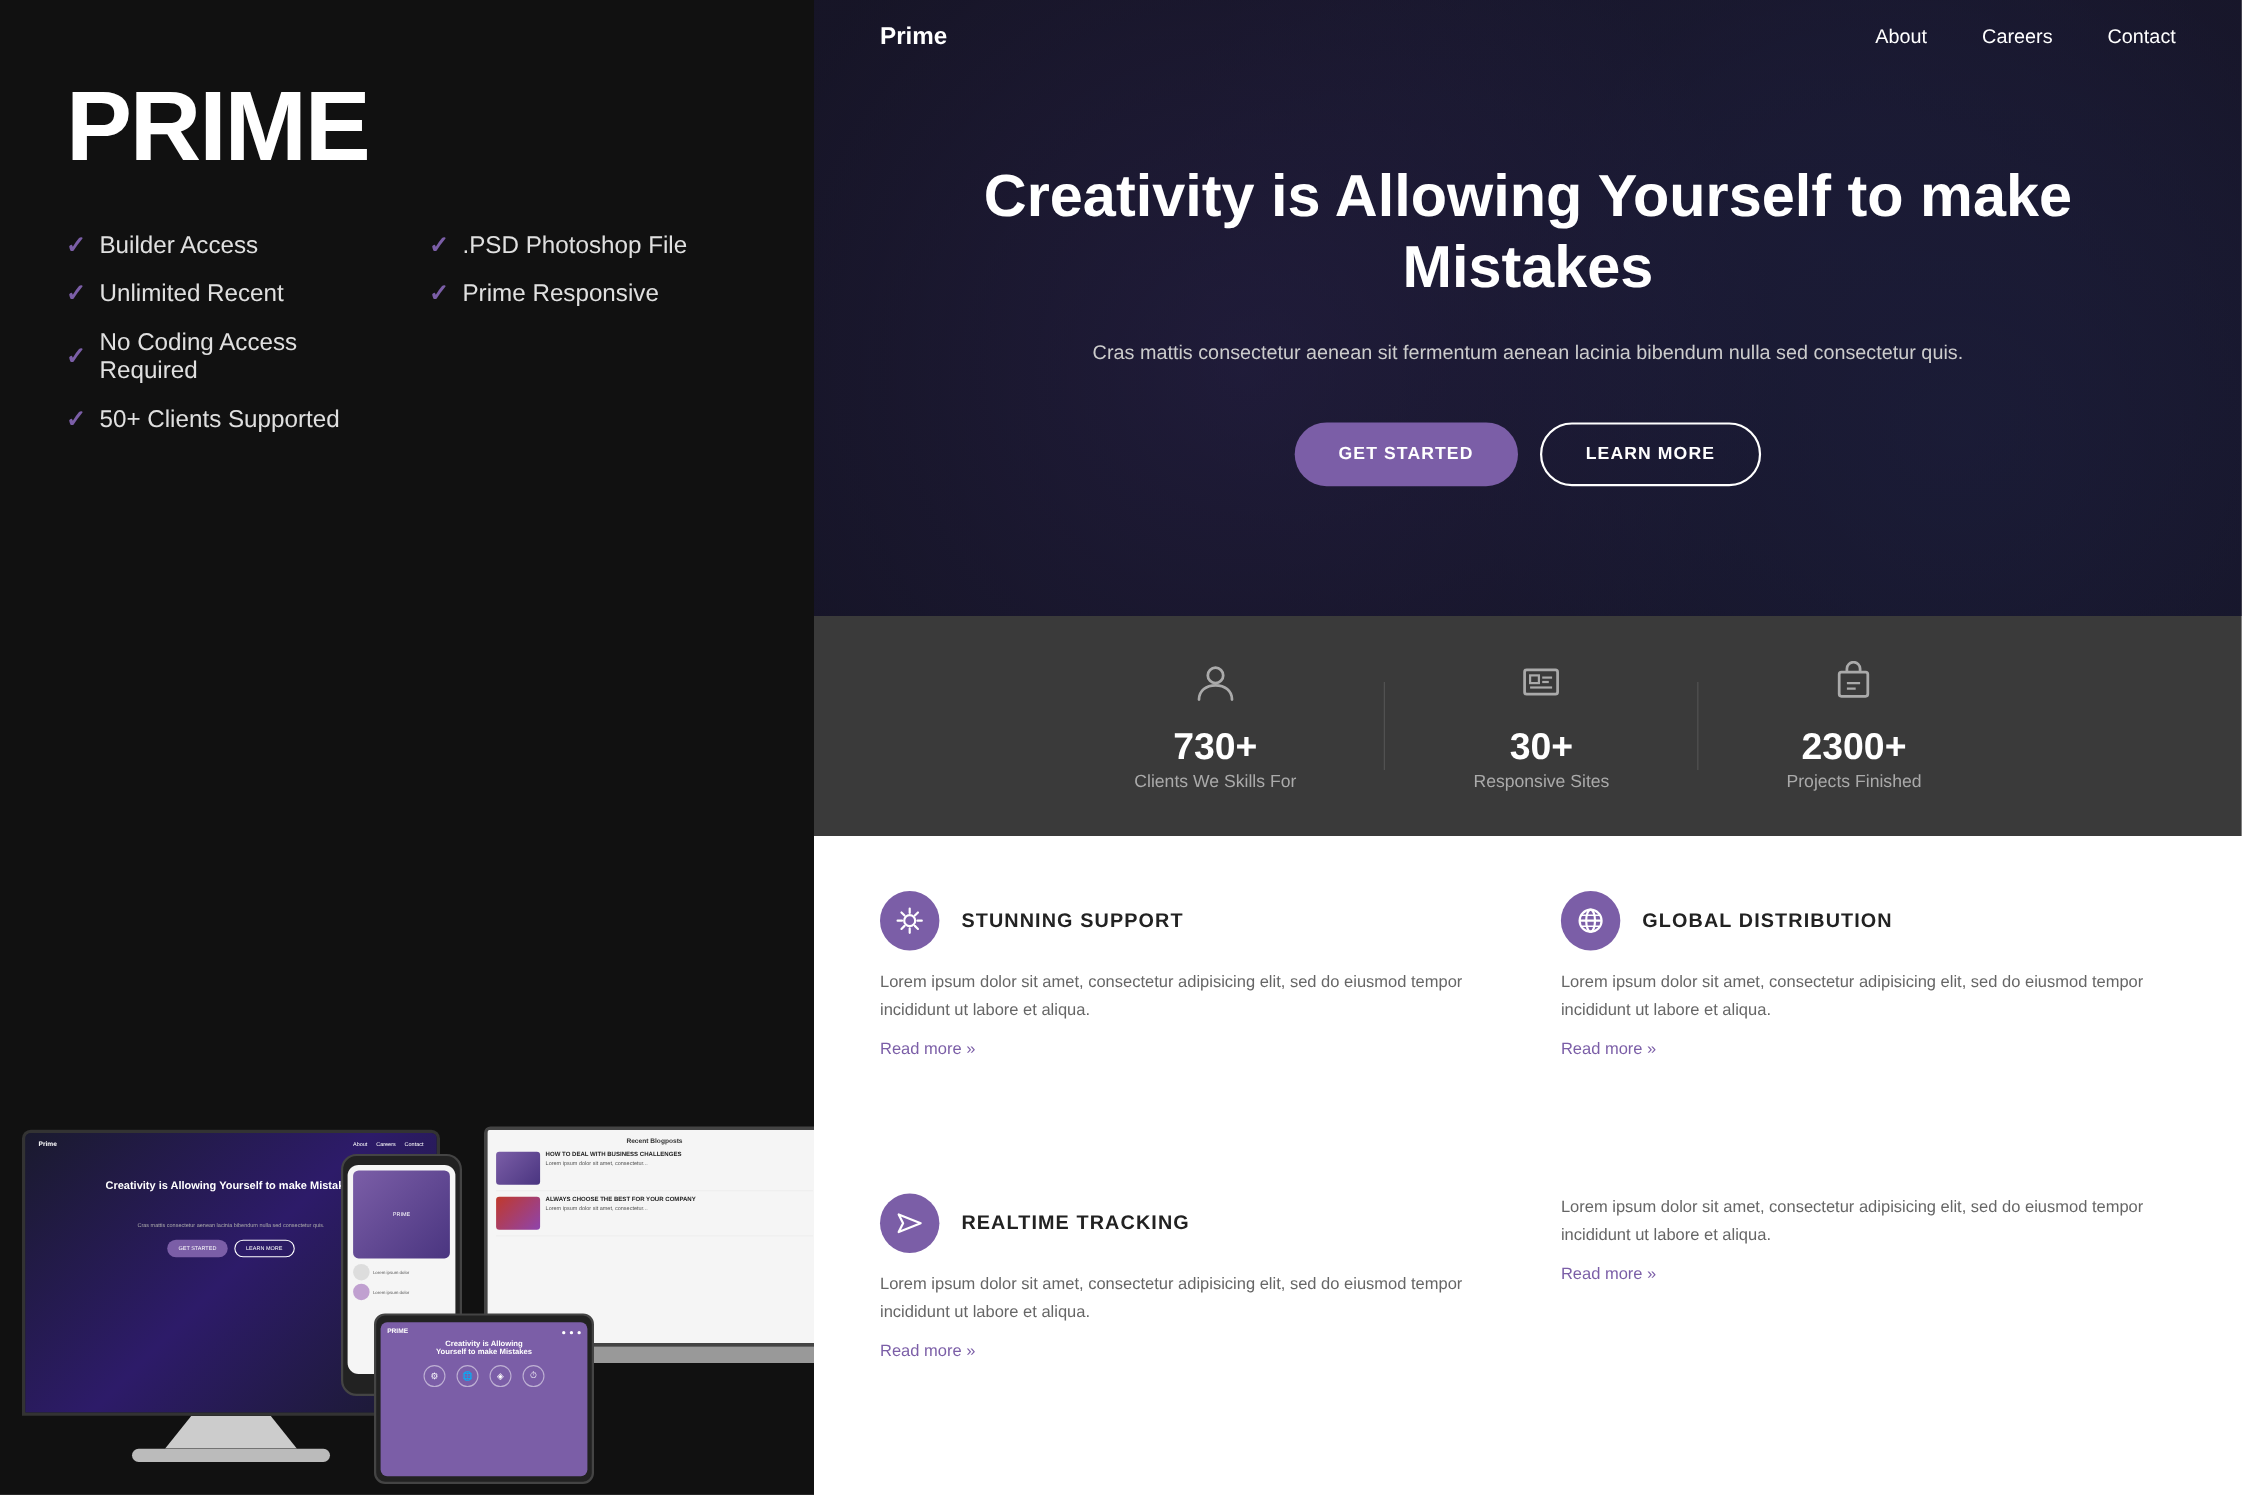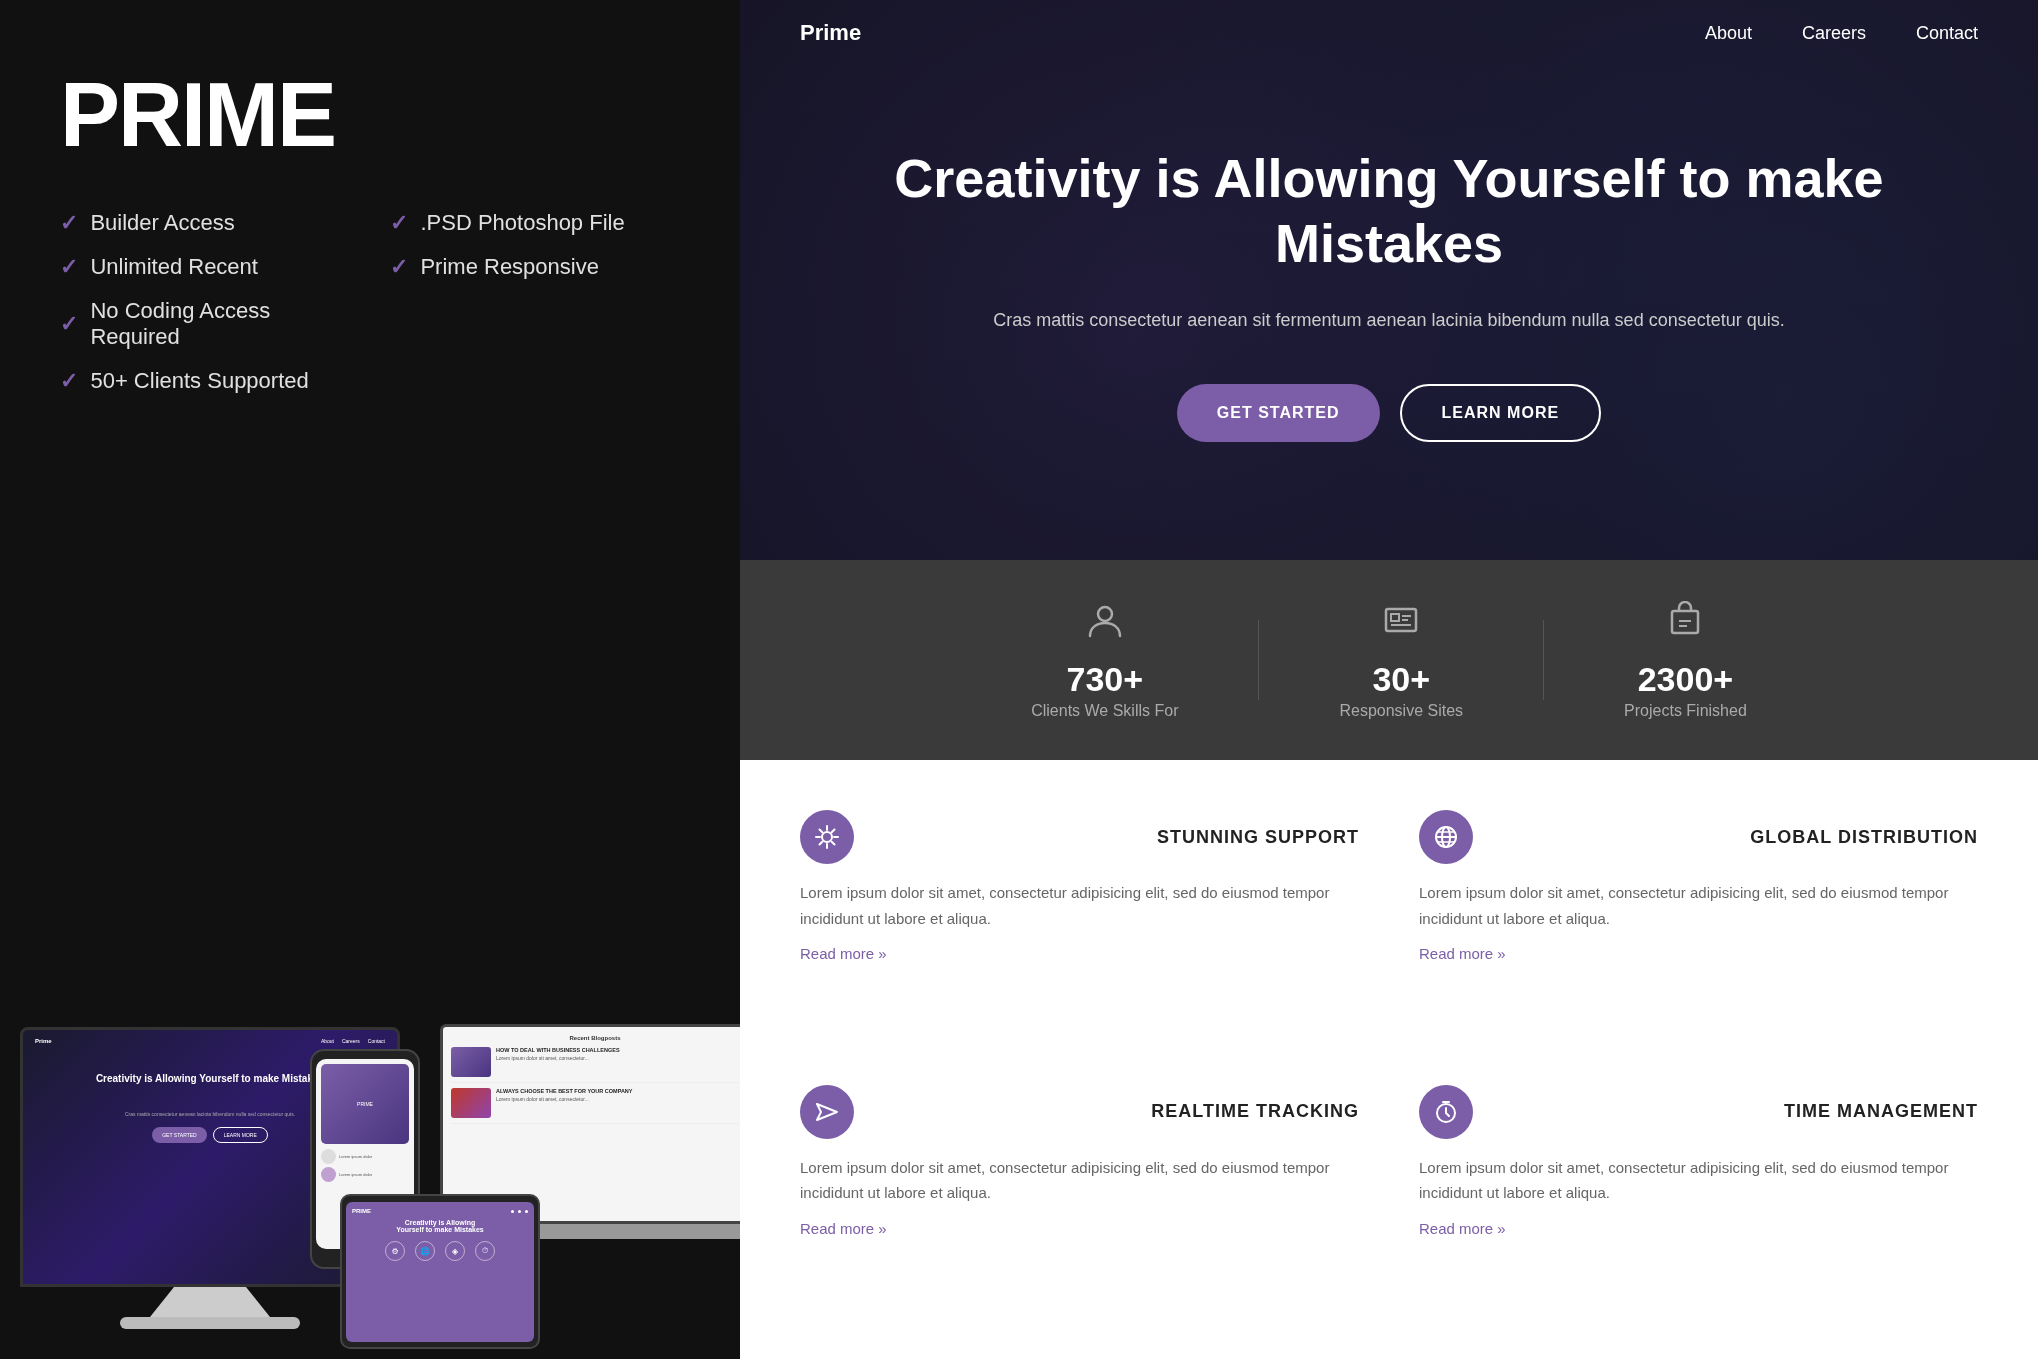--- a/index.html
+++ b/index.html
@@ -515,21 +515,20 @@
       gap: 50px 60px;
     }
 
     .feature-card {}
 
     .feature-card-header {
       display: flex;
       align-items: center;
       gap: 20px;
       margin-bottom: 16px;
-      justify-content: space-between;
     }
 
     .feature-icon-circle {
       width: 54px;
       height: 54px;
       background: #7b5ea7;
       border-radius: 50%;
       display: flex;
       align-items: center;
       justify-content: center;
@@ -805,29 +804,19 @@
             <polygon points="3,5 23,13 3,21 7,13" stroke="white" stroke-width="2" fill="none" stroke-linejoin="round"></polygon>
           </svg>
         </div>
         <span class="feature-card-title">REALTIME TRACKING</span>
       </div>
       <p class="feature-card-text">Lorem ipsum dolor sit amet, consectetur adipisicing elit, sed do eiusmod tempor incididunt ut labore et aliqua.</p>
       <a class="read-more">Read more</a>
     </div>
 
     <div class="feature-card">
-      <div class="feature-card-header">
-        <div class="feature-icon-circle">
-          <svg width="26" height="26" viewBox="0 0 26 26" fill="none">
-            <circle cx="13" cy="14" r="9" stroke="white" stroke-width="2" fill="none"></circle>
-            <path d="M13 9v5l3 3" stroke="white" stroke-width="2" stroke-linecap="round"></path>
-            <path d="M10 3h6" stroke="white" stroke-width="2" stroke-linecap="round"></path>
-          </svg>
-        </div>
-        <span class="feature-card-title">TIME MANAGEMENT</span>
-      </div>
       <p class="feature-card-text">Lorem ipsum dolor sit amet, consectetur adipisicing elit, sed do eiusmod tempor incididunt ut labore et aliqua.</p>
       <a class="read-more">Read more</a>
     </div>
 
   </div>
 
 </div>
 
 </body></html>

